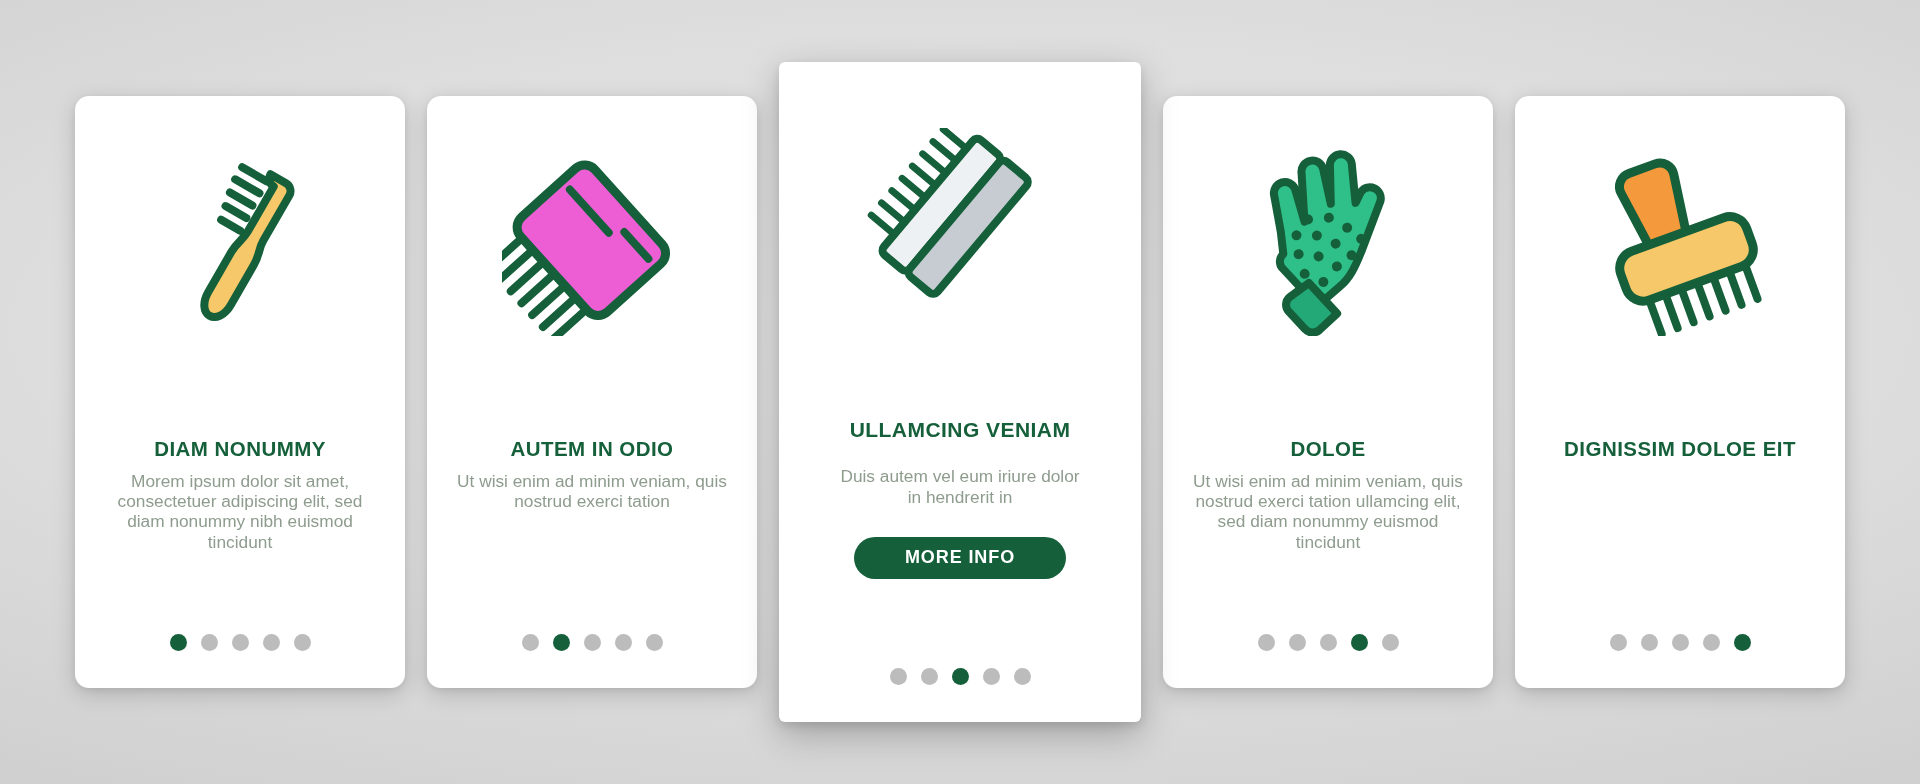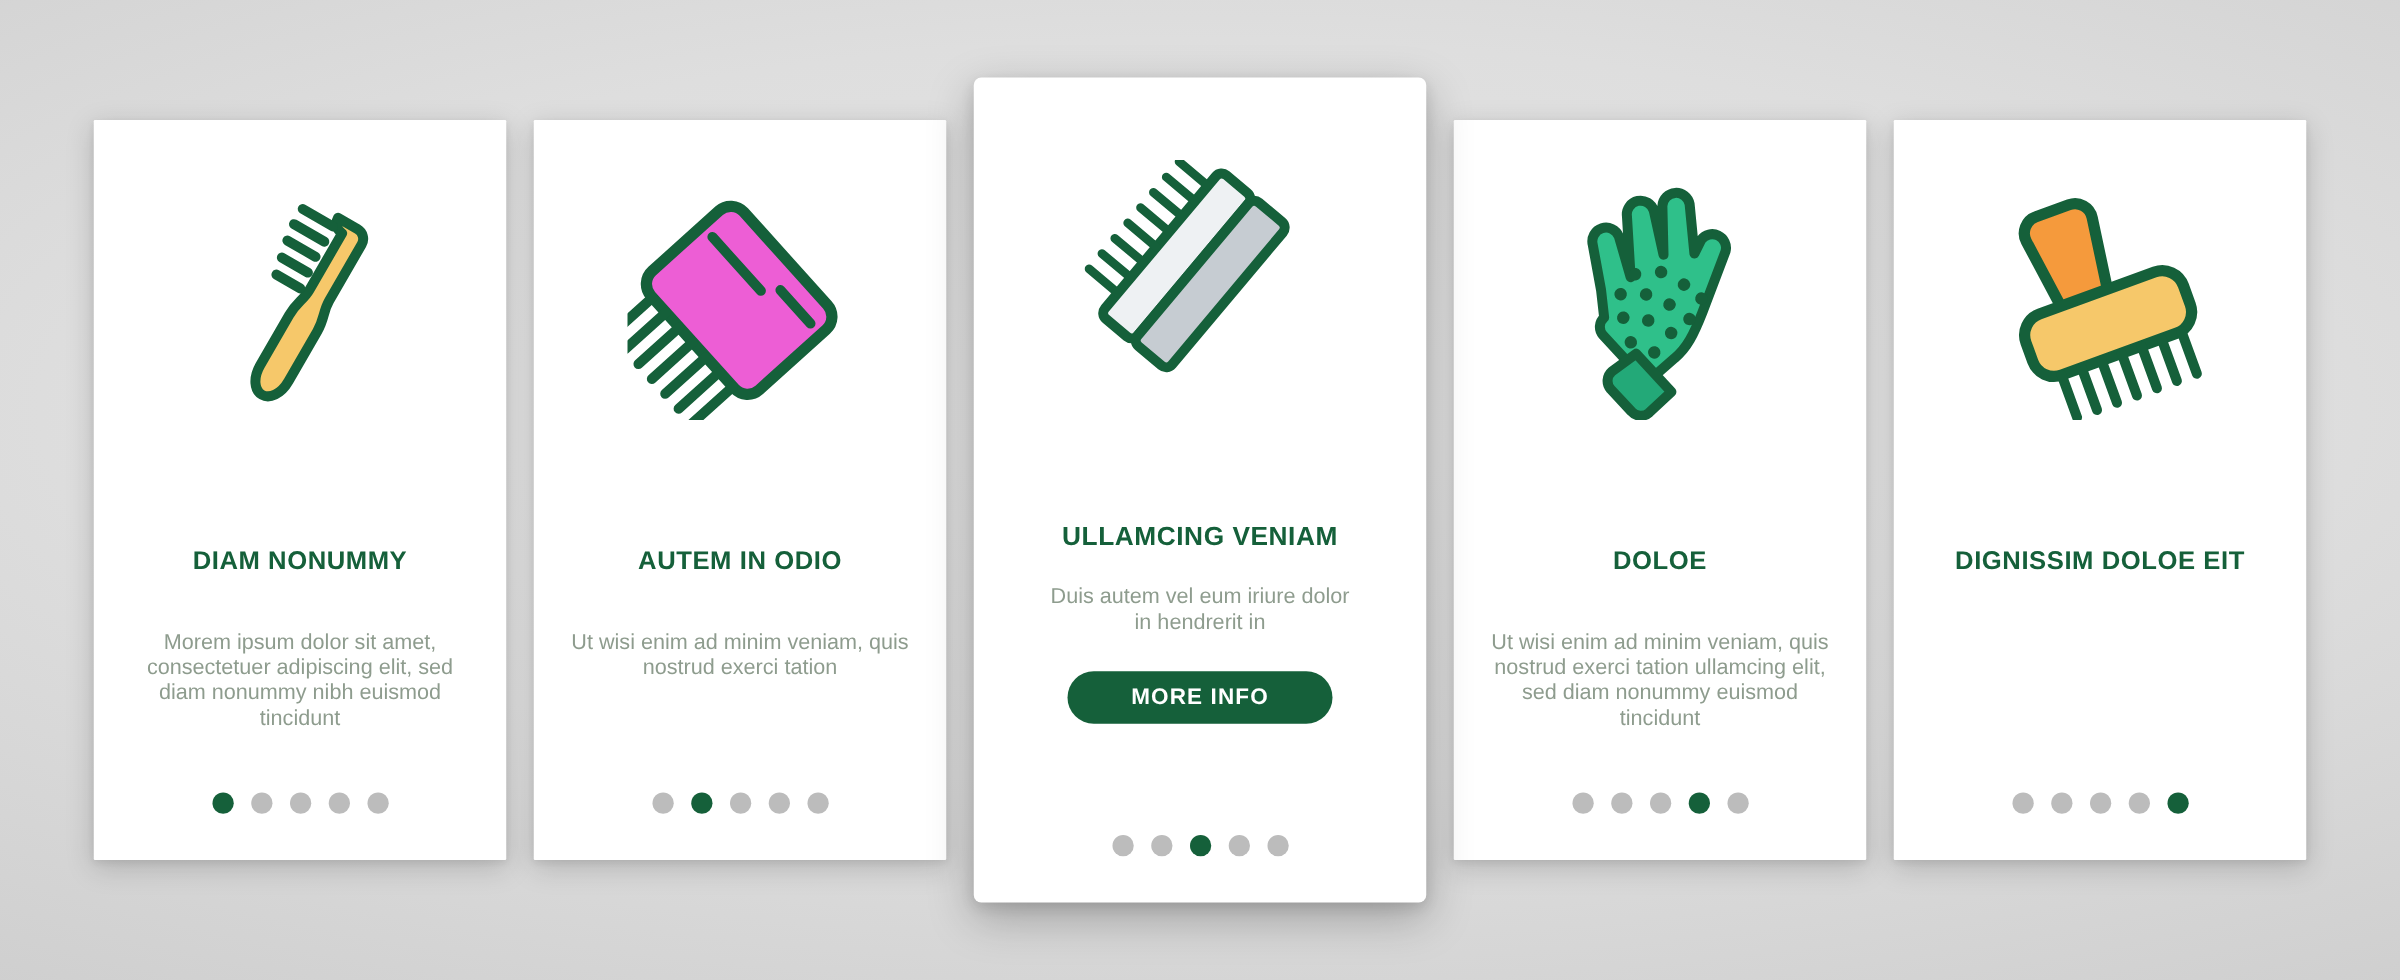--- a/index.html
+++ b/index.html
@@ -20,21 +20,21 @@
     display: flex;
     align-items: center;
     justify-content: center;
     gap: 22px;
   }
   .card {
     position: relative;
     width: 330px;
     height: 592px;
     background: #ffffff;
-    border-radius: 1px;
+    border-radius: 14px;
     box-shadow: 0 6px 22px rgba(0,0,0,0.17), 0 2px 6px rgba(0,0,0,0.07);
     display: flex;
     flex-direction: column;
     align-items: center;
     padding: 0 16px;
     flex: 0 0 auto;
   }
   .card.featured {
     width: 362px;
     height: 660px;
@@ -63,21 +63,21 @@
     font-weight: bold;
     letter-spacing: 0.45px;
     text-align: center;
     line-height: 1.1;
     white-space: nowrap;
     flex: 0 0 auto;
   }
   .card.featured .title { font-size: 21px; }
 
   .desc {
-    margin-top: 42px;
+    margin-top: 10px;
     color: #8e9c8e;
     font-size: 17.3px;
     line-height: 1.18;
     text-align: center;
     flex: 0 0 auto;
     max-width: 270px;
   }
   .card.featured .desc {
     margin-top: 25px;
     max-width: 250px;

